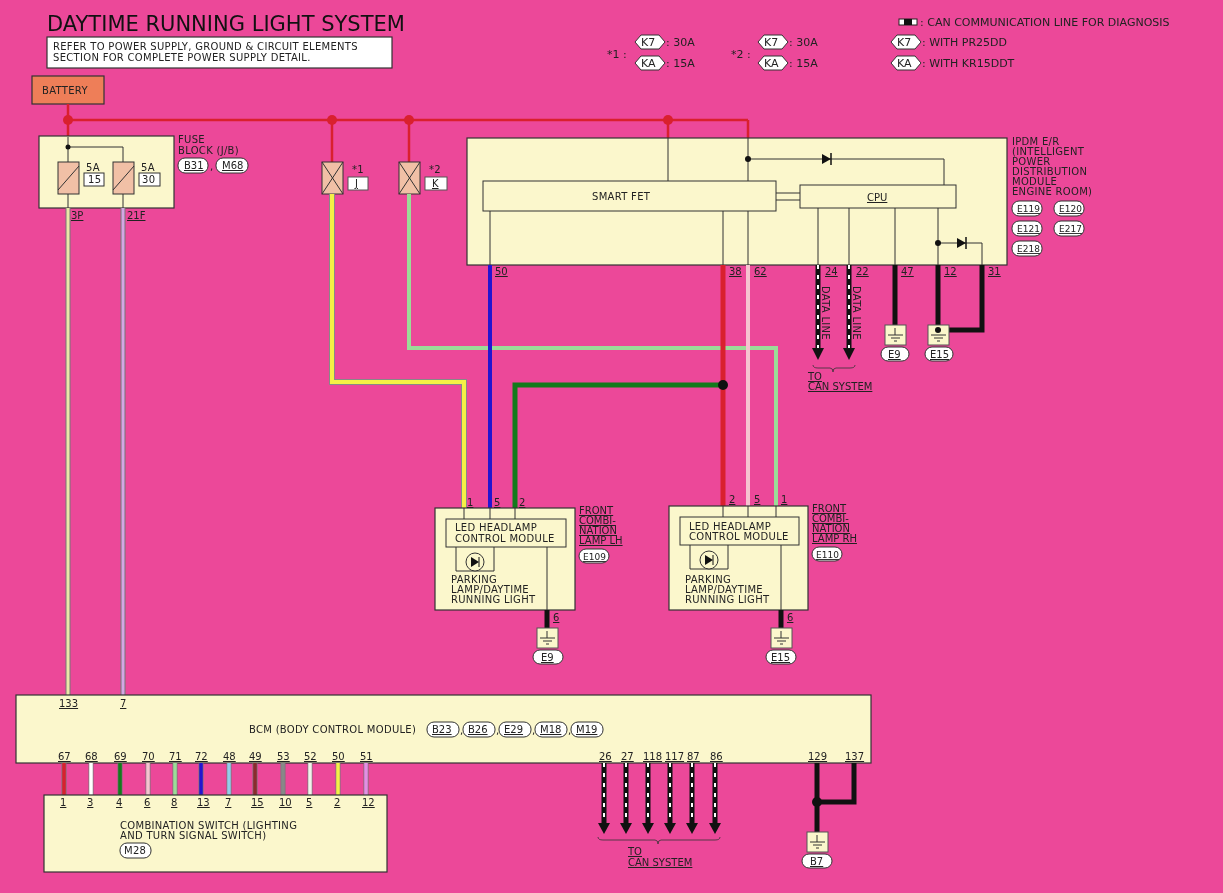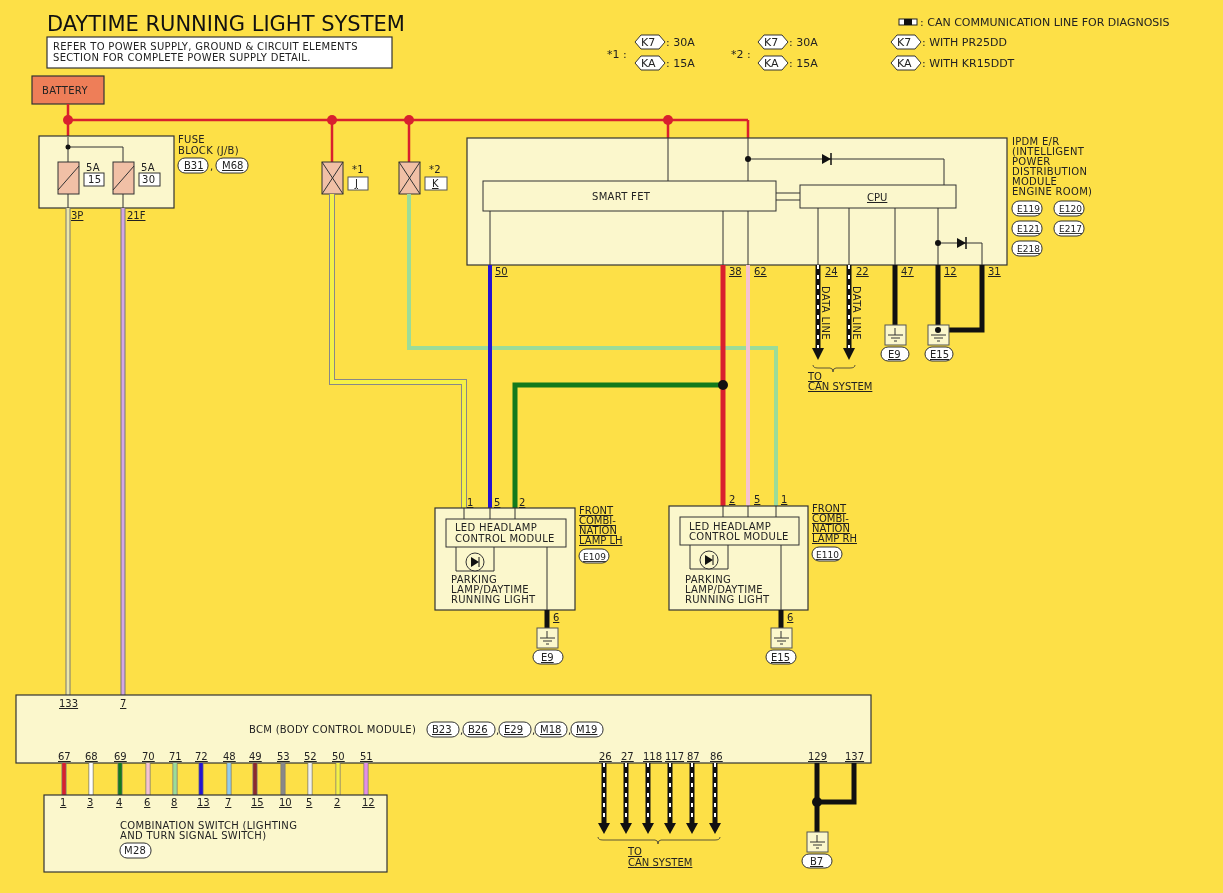--- a/index.html
+++ b/index.html
@@ -1,16 +1,16 @@
 <!DOCTYPE html>
 <html><head>
 <meta charset="utf-8">
 <style>
   html, body { margin:0; padding:0; background:#ffffff; }
-  #canvas { position:relative; width:1223px; height:893px; overflow:hidden; background:#fde047; font-family:"DejaVu Sans", sans-serif; }
+  #canvas { position:relative; width:1223px; height:893px; overflow:hidden; background:#ec4899; font-family:"DejaVu Sans", sans-serif; }
   svg { position:absolute; left:0; top:0; }
   .t { font-family:"DejaVu Sans", sans-serif; fill:#222; }
   .title { font-size:21px; fill:#111; }
   .small { font-size:10px; letter-spacing:0.3px; }
   .pin { font-size:10px; text-decoration:underline; }
   .legend { font-size:11px; }
 </style>
 </head>
 <body>
 

